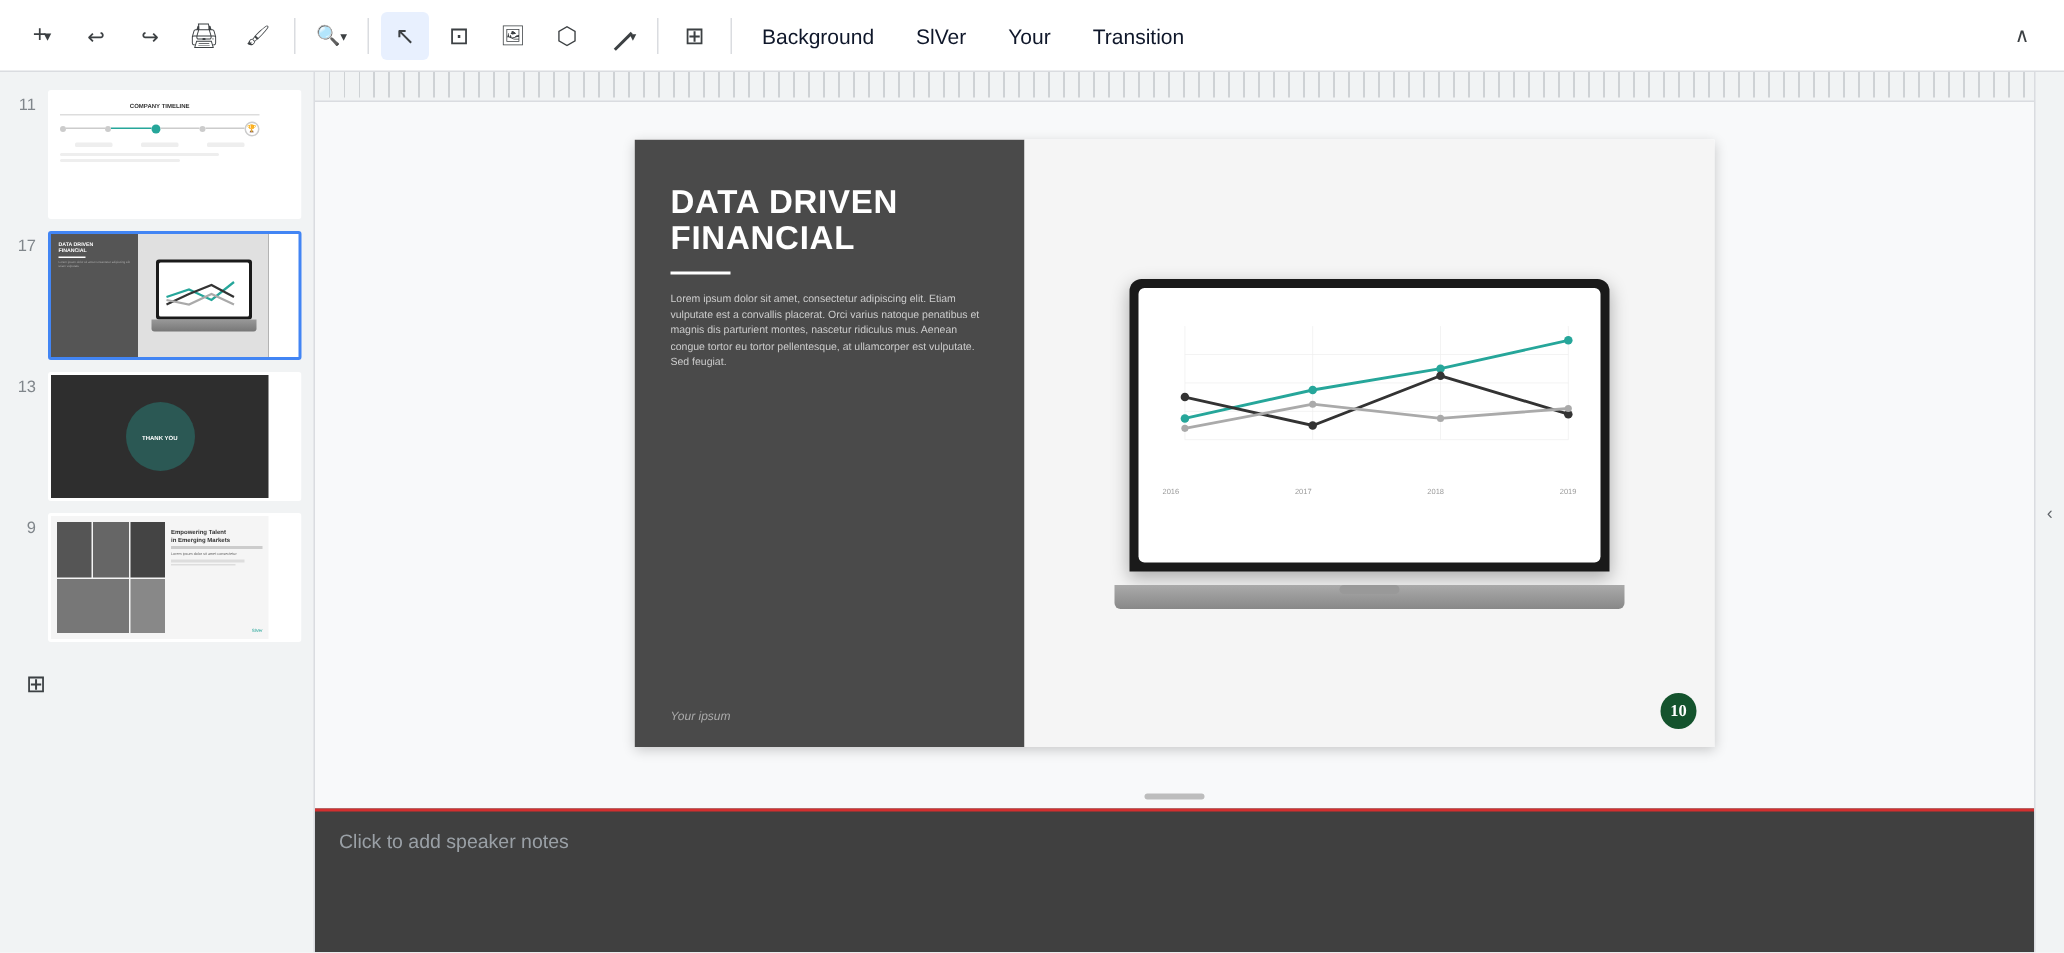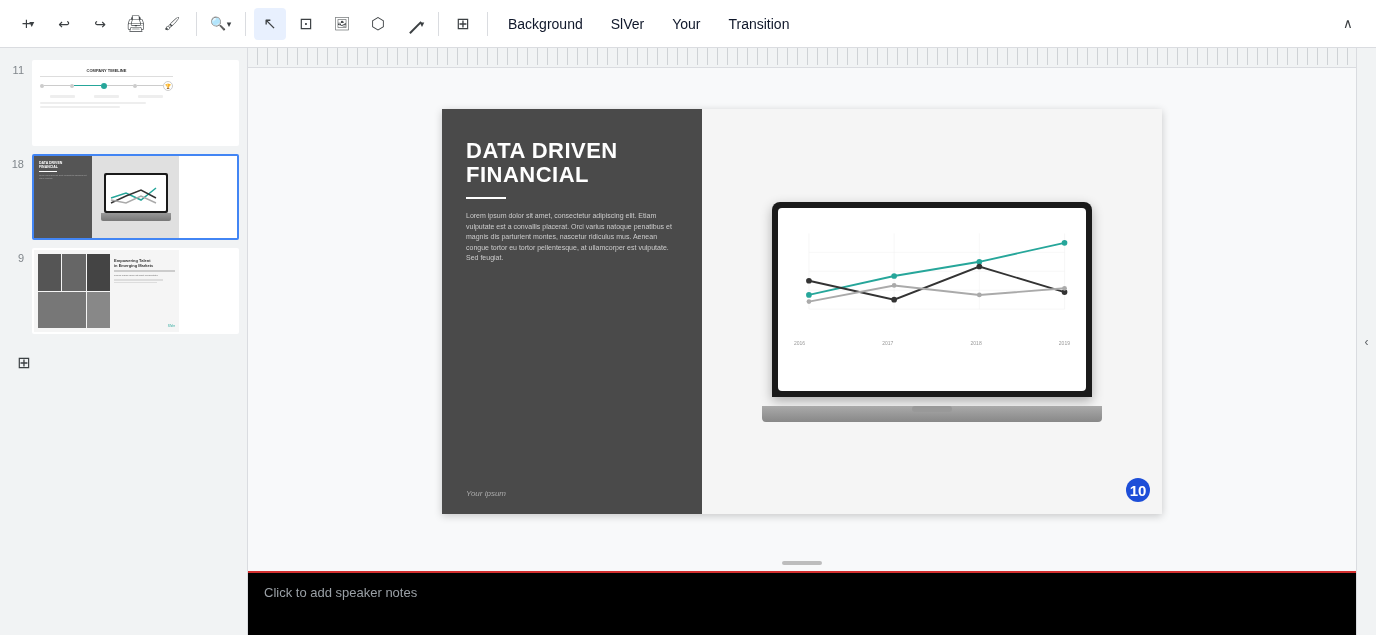--- a/index.html
+++ b/index.html
@@ -51,21 +51,21 @@
 
     
     .main-area {
       display: flex;
       flex: 1;
       overflow: hidden;
     }
 
     
     .slides-panel {
-      width: 248px;
+      width: 210px;
       background: #f1f3f4;
       border-right: 1px solid #dadce0;
       overflow-y: auto;
       padding: 8px 0;
       flex-shrink: 0;
     }
     .slide-item {
       display: flex;
       align-items: flex-start;
       padding: 4px 8px;
@@ -243,44 +243,45 @@
       padding: 0 4px;
     }
 
     
     .page-number {
       position: absolute;
       bottom: 12px;
       right: 12px;
       width: 24px;
       height: 24px;
-      background: #1d4ed8;
+      background: #14532d;
       border-radius: 50%;
       display: flex;
       align-items: center;
       justify-content: center;
-      font-size: 15px;
+      font-size: 11px;
       color: #fff;
       font-weight: bold;
+      font-family: Liberation Serif, serif;
     }
 
     
     .scroll-indicator {
       width: 40px;
       height: 4px;
       background: #bdbdbd;
       border-radius: 2px;
       margin: 6px auto;
     }
 
     
     .speaker-notes {
       width: 100%;
-      height: 64px;
-      background: #000000;
+      height: 96px;
+      background: #404040;
       border-top: 2px solid #d32f2f;
       padding: 12px 16px;
       flex-shrink: 0;
     }
     .speaker-notes-text {
       font-size: 13px;
       color: #9aa0a6;
       cursor: text;
     }
 
@@ -392,21 +393,21 @@
           </div>
           <div style="margin-top:4px;">
             <div style="width:80%; height:2px; background:#eee; border-radius:1px; margin-bottom:2px;"></div>
             <div style="width:60%; height:2px; background:#eee; border-radius:1px;"></div>
           </div>
         </div>
       </div>
     </div>
 
     <div class="slide-item">
-      <span class="slide-number">18</span>
+      <span class="slide-number">17</span>
       <div class="slide-thumb selected">
         <div style="width:145px; height:82px; position:relative; background:#4a4a4a; overflow:hidden;">
 
           <div style="position:absolute; left:0; top:0; width:58px; height:82px; background:#555; padding:5px;">
             <div style="color:#fff; font-size:3.5px; font-weight:bold; line-height:1.2; margin-bottom:2px;">DATA DRIVEN<br>FINANCIAL</div>
             <div style="width:18px; height:0.5px; background:#fff; margin-bottom:2px;"></div>
             <div style="color:#aaa; font-size:2px; line-height:1.4;">Lorem ipsum dolor sit amet consectetur adipiscing elit etiam vulputate</div>
           </div>
 
           <div style="position:absolute; left:58px; top:0; right:0; bottom:0; background:#e0e0e0; display:flex; align-items:center; justify-content:center;">
@@ -421,20 +422,30 @@
                   </svg>
                 </div>
               </div>
               <div style="position:absolute; bottom:0; left:0; right:0; height:8px; background:linear-gradient(#999,#777); border-radius:0 0 2px 2px;"></div>
             </div>
           </div>
         </div>
       </div>
     </div>
 
+    <div class="slide-item">
+      <span class="slide-number">13</span>
+      <div class="slide-thumb">
+        <div style="width:145px; height:82px; position:relative; background:#2e2e2e; overflow:hidden;">
+          <div style="position:absolute; top:50%; left:50%; transform:translate(-50%,-50%); width:46px; height:46px; border-radius:50%; background:rgba(38,166,154,0.35); display:flex; align-items:center; justify-content:center;">
+            <span style="color:#fff; font-size:4px; font-weight:bold; text-align:center;">THANK YOU</span>
+          </div>
+        </div>
+      </div>
+    </div>
 
     <div class="slide-item">
       <span class="slide-number">9</span>
       <div class="slide-thumb">
         <div style="width:145px; height:82px; position:relative; background:#f5f5f5; overflow:hidden; padding:4px;">
 
           <div style="position:absolute; left:4px; top:4px; width:72px; bottom:4px; display:grid; grid-template-columns:1fr 1fr 1fr; grid-template-rows:1fr 1fr; gap:1px;">
             <div style="background:#555;"></div>
             <div style="background:#666;"></div>
             <div style="background:#444;"></div>

